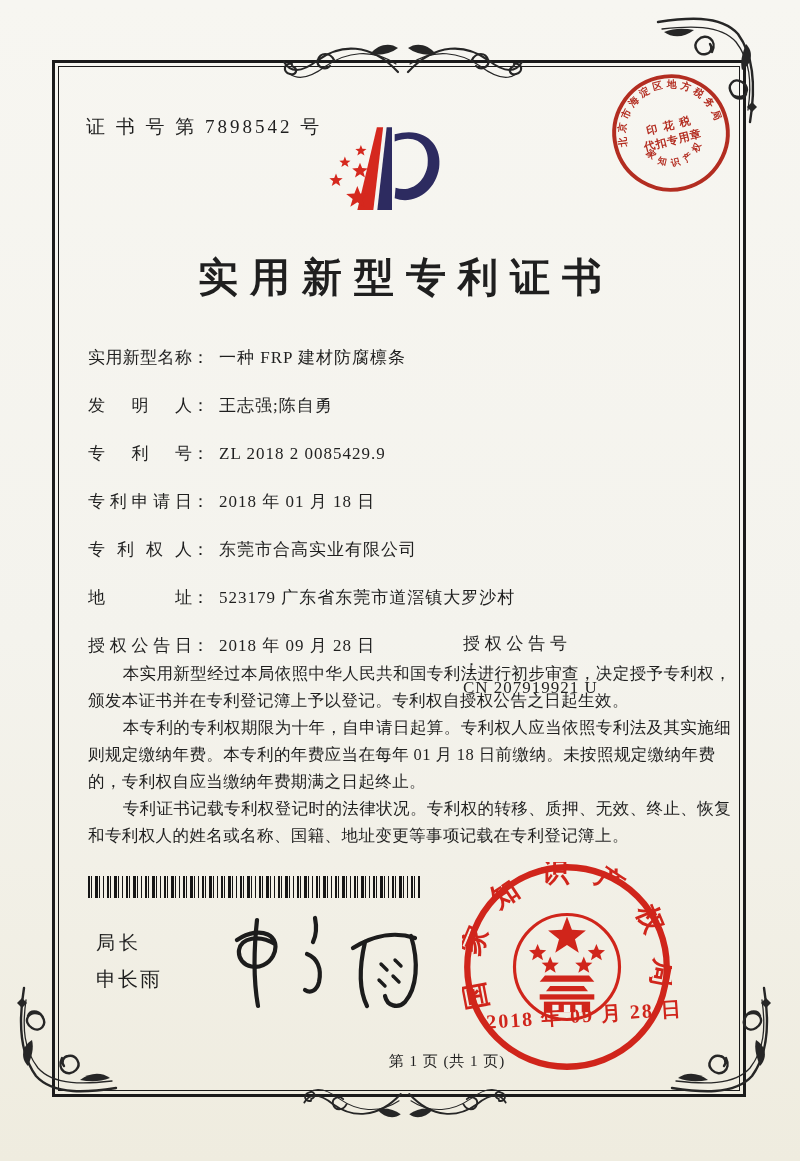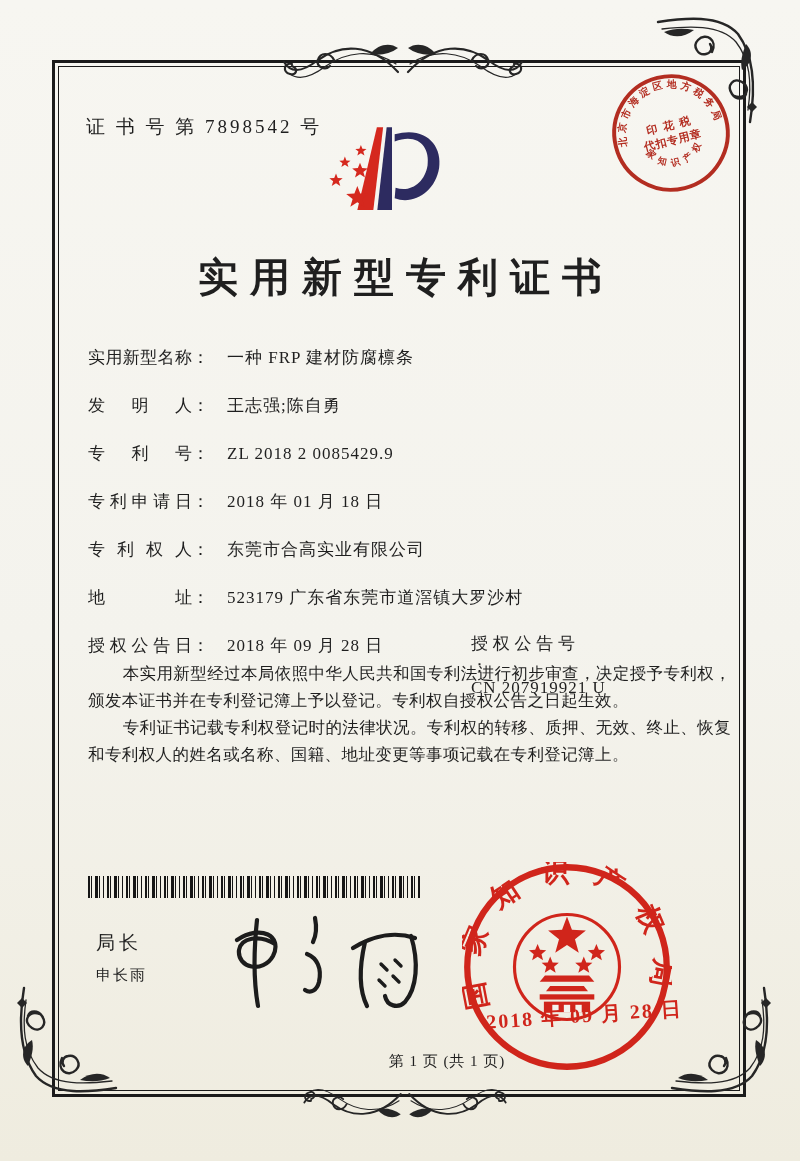--- a/index.html
+++ b/index.html
@@ -15,36 +15,36 @@
   
   .cert-no{left:86px;top:114px;font-size:19px;letter-spacing:3px;}
   
   .title{left:0;top:226px;width:100%;text-align:center;font-size:40px;font-weight:bold;
          letter-spacing:12px;text-indent:12px;margin-top:24px;}
   
   .fields{left:88px;top:344px;width:650px;font-size:17px;}
   .frow{display:flex;align-items:center;margin-bottom:21px;position:relative;height:27px;}
   .flabel{display:inline-block;width:104px;text-align:justify;text-align-last:justify;}
   .fcolon{margin:0 2px 0 0;}
-  .fvalue{margin-left:16px;letter-spacing:1px;}
+  .fvalue{margin-left:8px;letter-spacing:1px;}
   .grant{position:absolute;left:367px;top:0;display:flex;align-items:baseline;flex-direction:column;}
   
   .paras{left:88px;top:660px;width:650px;}
   .paras p{margin:0;text-indent:2.1em;font-size:16.5px;line-height:27px;letter-spacing:0.4px;}
   
   .barcode{left:88px;top:876px;width:332px;height:22px;
     background:repeating-linear-gradient(90deg,
       #151515 0 2px, transparent 2px 3px,
       #151515 3px 4px, transparent 4px 7px,
       #151515 7px 10px, transparent 10px 11px,
       #151515 11px 12px, transparent 12px 15px,
       #151515 15px 16px, transparent 16px 19px);}
   
   .signer-title{left:96px;top:930px;font-size:19px;letter-spacing:4px;}
-  .signer-name{left:96px;top:966px;font-size:15px;letter-spacing:2px;}
+  .signer-name{left:96px;top:966px;font-size:20px;letter-spacing:2px;}
   
   .footer{left:0;top:1052px;width:100%;text-align:center;font-size:15px;letter-spacing:1px;padding-left:47px;}
   
   .tax-stamp{left:604px;top:66px;transform:rotate(-14deg);}
   .main-seal{left:462px;top:862px;}
   .seal-date{left:486px;top:1002px;font-size:20px;font-weight:bold;color:#d0251b;
              letter-spacing:2px;transform:rotate(-4deg);white-space:nowrap;}
   .orn{color:#262626;}
   .orn-tr{transform:scale(-1,-1);}
   .orn-br{transform:scaleX(-1);}
@@ -170,20 +170,21 @@
       <span class="grant">
         <span class="flabel">授权公告号</span>
           <span class="fcolon">：</span>
         <span class="fvalue">CN 207919921 U</span>
       </span>
     </div>
   </div>
 
   <div class="abs paras">
     <p>本实用新型经过本局依照中华人民共和国专利法进行初步审查，决定授予专利权，颁发本证书并在专利登记簿上予以登记。专利权自授权公告之日起生效。</p>
+    <p>本专利的专利权期限为十年，自申请日起算。专利权人应当依照专利法及其实施细则规定缴纳年费。本专利的年费应当在每年 01 月 18 日前缴纳。未按照规定缴纳年费的，专利权自应当缴纳年费期满之日起终止。</p>
     <p>专利证书记载专利权登记时的法律状况。专利权的转移、质押、无效、终止、恢复和专利权人的姓名或名称、国籍、地址变更等事项记载在专利登记簿上。</p>
   </div>
 
   <div class="abs barcode"></div>
 
   <div class="abs signer-title">局长</div>
   <div class="abs signer-name">申长雨</div>
 
   <svg class="abs" style="left:195px;top:906px;" width="240" height="115" viewBox="0 0 240 115" fill="none" stroke="#1c1c1c" stroke-width="4.2" stroke-linecap="round">
     <path d="M62,14 C59,42 58,72 63,100"></path>

